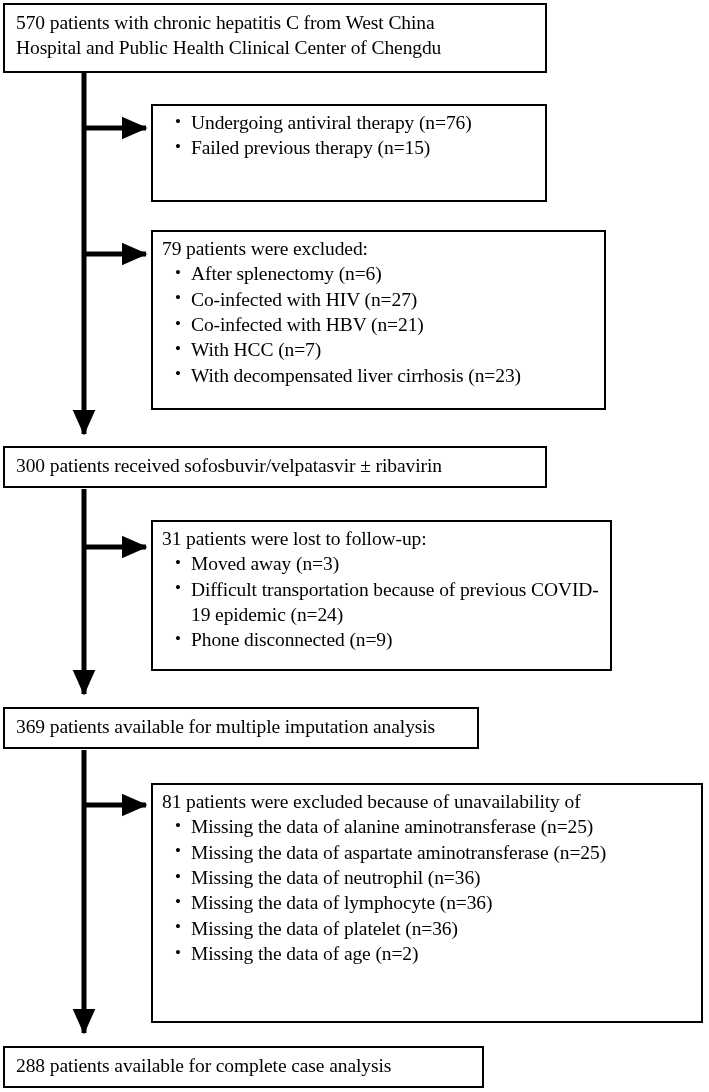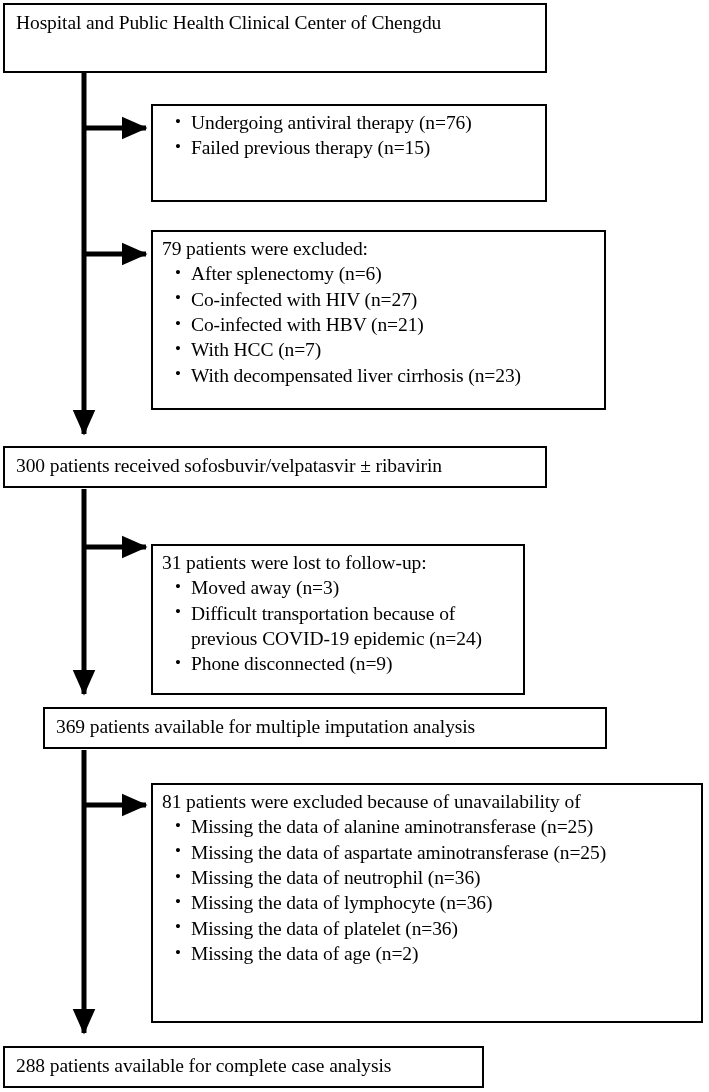--- a/index.html
+++ b/index.html
@@ -103,20 +103,21 @@
       <line x1="84" y1="750" x2="84" y2="1033" stroke="#000000" stroke-width="5" marker-end="url(#arrowD)"></line>
     </g>
 
     <g>
       <line x1="84" y1="805" x2="146" y2="805" stroke="#000000" stroke-width="5" marker-end="url(#arrowR)"></line>
     </g>
   </svg>
 
   <div class="node main-node" style="left:3px; top:3px; width:544px; height:70px;">
     <div class="node-inner">
+      <span class="hdr">570 patients with chronic hepatitis C from West China</span>
       <span class="hdr">Hospital and Public Health Clinical Center of Chengdu</span>
     </div>
   </div>
 
   <div class="node" style="left:151px; top:104px; width:396px; height:98px;">
     <div class="node-inner">
       <ul class="blist">
         <li>
             <span class="bullet">•</span>
             <span class="btext">Undergoing antiviral therapy (n=76)</span>
@@ -156,41 +157,41 @@
       </ul>
     </div>
   </div>
 
   <div class="node main-node" style="left:3px; top:446px; width:544px; height:42px;">
     <div class="node-inner">
       <span class="hdr">300 patients received sofosbuvir/velpatasvir ± ribavirin</span>
     </div>
   </div>
 
-  <div class="node" style="left:151px; top:544px; width:374px; height:151px;">
+  <div class="node" style="left:151px; top:520px; width:461px; height:151px;">
     <div class="node-inner">
       <span class="hdr">31 patients were lost to follow-up:</span>
       <ul class="blist">
         <li>
             <span class="bullet">•</span>
             <span class="btext">Moved away (n=3)</span>
           </li>
         <li>
             <span class="bullet">•</span>
             <span class="btext">Difficult transportation because of previous COVID-19 epidemic (n=24)</span>
           </li>
         <li>
             <span class="bullet">•</span>
             <span class="btext">Phone disconnected (n=9)</span>
           </li>
       </ul>
     </div>
   </div>
 
-  <div class="node main-node" style="left:3px; top:707px; width:564px; height:42px;margin-left:40px;">
+  <div class="node main-node" style="left:3px; top:707px; width:476px; height:42px;">
     <div class="node-inner">
       <span class="hdr">369 patients available for multiple imputation analysis</span>
     </div>
   </div>
 
   <div class="node" style="left:151px; top:783px; width:552px; height:240px;">
     <div class="node-inner">
       <span class="hdr">81 patients were excluded because of unavailability of</span>
       <ul class="blist">
         <li>

